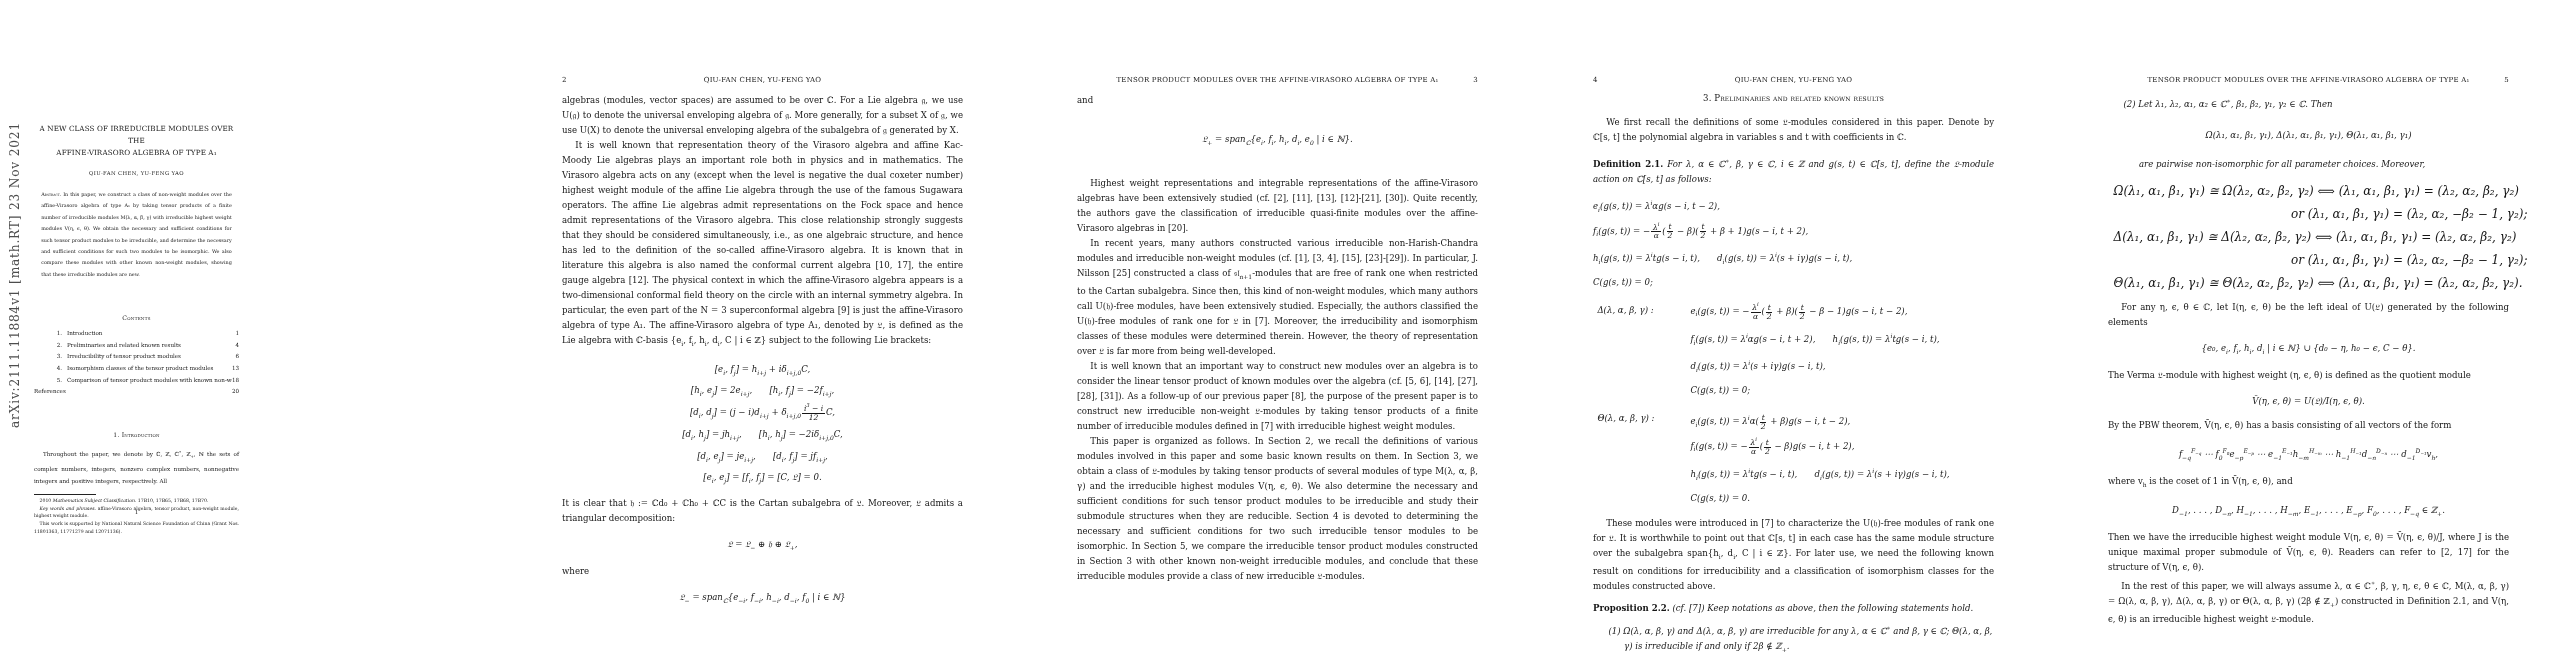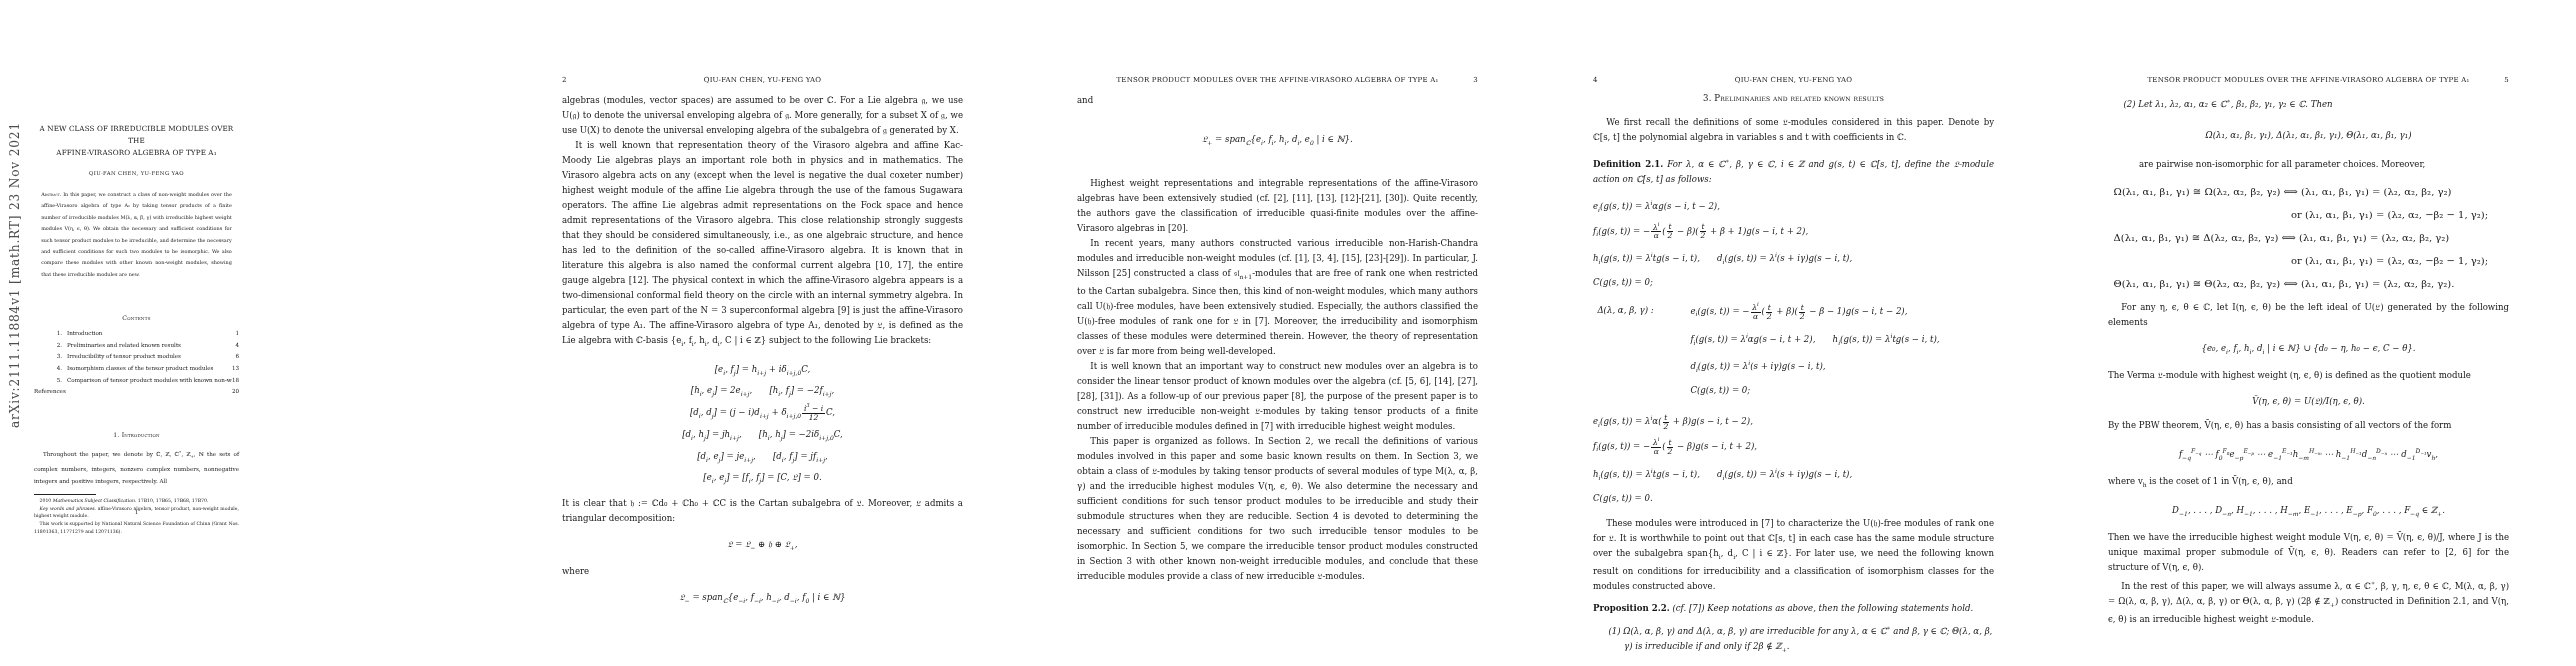--- a/index.html
+++ b/index.html
@@ -52,23 +52,23 @@
   .fr .n{display:block;border-bottom:0.6px solid #161616;padding:0 1.7px}
   .fr .d{display:block}
   sub,sup{font-size:70%}
   .sec{margin:0 0 12.2px;text-align:center;font-variant:small-caps;font-weight:normal;font-size:8.6px;letter-spacing:0.1px}
   .eqgroup{display:flex;margin:7.8px 0 2.2px;font-size:8.6px}
   .eqlabel{flex:0 0 93px;font-style:italic;padding-left:4.4px;line-height:16.7px}
   .eqlines{flex:1;font-style:italic}
   .eql{line-height:16.7px;margin-bottom:3.9px}
   .thmhead{font-weight:bold}
   .item{font-style:italic;padding-left:31px;text-indent:-15.6px;margin-top:3.3px;font-size:8.6px;line-height:15px}
-  .cont-line{padding-left:31px;font-size:8.6px;line-height:15px;margin-top:11px}
+  .cont-line{font-style:italic;padding-left:31px;font-size:8.6px;line-height:15px;margin-top:11px}
   .iso{margin:7.8px 0 3.3px}
-  .isoline{font-size:10px;line-height:23px;white-space:nowrap;padding-left:5.6px}
+  .isoline{font-style:italic;font-size:12px;line-height:23px;white-space:nowrap;padding-left:5.6px}
   .isoline.or{padding-left:183px}
 </style>
 </head>
 <body>
 
 <div class="page" id="p1">
   <div id="wm">arXiv:2111.11884v1  [math.RT]  23 Nov 2021</div>
   <div class="col1">
     <div class="t1">
       <span>A NEW CLASS OF IRREDUCIBLE MODULES OVER THE</span><br>
@@ -184,20 +184,21 @@
       <div class="eqgroup">
         <div class="eqlabel">Δ(λ, α, β, γ) :</div>
         <div class="eqlines">
           <div class="eql">e<sub>i</sub>(g(s, t)) = −<span class="fr"><span class="n">λ<sup>i</sup></span><span class="d">α</span></span>(<span class="fr"><span class="n">t</span><span class="d">2</span></span> + β)(<span class="fr"><span class="n">t</span><span class="d">2</span></span> − β − 1)g(s − i, t − 2),</div>
           <div class="eql">f<sub>i</sub>(g(s, t)) = λ<sup>i</sup>αg(s − i, t + 2),  h<sub>i</sub>(g(s, t)) = λ<sup>i</sup>tg(s − i, t),</div>
           <div class="eql">d<sub>i</sub>(g(s, t)) = λ<sup>i</sup>(s + iγ)g(s − i, t),</div>
           <div class="eql">C(g(s, t)) = 0;</div>
         </div>
       </div>
       <div class="eqgroup">
+        <div class="eqlabel">Θ(λ, α, β, γ) :</div>
         <div class="eqlines">
           <div class="eql">e<sub>i</sub>(g(s, t)) = λ<sup>i</sup>α(<span class="fr"><span class="n">t</span><span class="d">2</span></span> + β)g(s − i, t − 2),</div>
           <div class="eql">f<sub>i</sub>(g(s, t)) = −<span class="fr"><span class="n">λ<sup>i</sup></span><span class="d">α</span></span>(<span class="fr"><span class="n">t</span><span class="d">2</span></span> − β)g(s − i, t + 2),</div>
           <div class="eql">h<sub>i</sub>(g(s, t)) = λ<sup>i</sup>tg(s − i, t),  d<sub>i</sub>(g(s, t)) = λ<sup>i</sup>(s + iγ)g(s − i, t),</div>
           <div class="eql">C(g(s, t)) = 0.</div>
         </div>
       </div>
       <p class="pb ind" style="margin-top:5.6px">These modules were introduced in [7] to characterize the U(𝔥)-free modules of rank one for 𝔏.  It is worthwhile to point out that ℂ[s, t] in each case has the same module structure over the subalgebra span{h<sub>i</sub>, d<sub>i</sub>, C | i ∈ ℤ}.  For later use, we need the following known result on conditions for irreducibility and a classification of isomorphism classes for the modules constructed above.</p>
       <p class="pb" style="margin-top:7.8px"><b class="thmhead">Proposition 2.2.</b> <i>(cf. [7]) Keep notations as above, then the following statements hold.</i></p>
       <p class="item">(1) Ω(λ, α, β, γ) and Δ(λ, α, β, γ) are irreducible for any λ, α ∈ ℂ<sup>∗</sup> and β, γ ∈ ℂ; Θ(λ, α, β, γ) is irreducible if and only if 2β ∉ ℤ<sub>+</sub>.</p>
@@ -223,18 +224,18 @@
         <div class="isoline">Θ(λ₁, α₁, β₁, γ₁) ≅ Θ(λ₂, α₂, β₂, γ₂) ⟺  (λ₁, α₁, β₁, γ₁) = (λ₂, α₂, β₂, γ₂).</div>
       </div>
       <p class="pb ind" style="margin-top:4.4px">For any η, ϵ, θ ∈ ℂ, let I(η, ϵ, θ) be the left ideal of U(𝔏) generated by the following elements</p>
       <div class="eqc">{e₀, e<sub>i</sub>, f<sub>i</sub>, h<sub>i</sub>, d<sub>i</sub> | i ∈ ℕ} ∪ {d₀ − η, h₀ − ϵ, C − θ}.</div>
       <p class="pb">The Verma 𝔏-module with highest weight (η, ϵ, θ) is defined as the quotient module</p>
       <div class="eqc">V̄(η, ϵ, θ) = U(𝔏)/I(η, ϵ, θ).</div>
       <p class="pb">By the PBW theorem, V̄(η, ϵ, θ) has a basis consisting of all vectors of the form</p>
       <div class="eqc">f<sub>−q</sub><sup>F<sub>−q</sub></sup> ⋯ f<sub>0</sub><sup>F<sub>0</sub></sup>e<sub>−p</sub><sup>E<sub>−p</sub></sup> ⋯ e<sub>−1</sub><sup>E<sub>−1</sub></sup>h<sub>−m</sub><sup>H<sub>−m</sub></sup> ⋯ h<sub>−1</sub><sup>H<sub>−1</sub></sup>d<sub>−n</sub><sup>D<sub>−n</sub></sup> ⋯ d<sub>−1</sub><sup>D<sub>−1</sub></sup>v<sub>h</sub>,</div>
       <p class="pb">where v<sub>h</sub> is the coset of 1 in V̄(η, ϵ, θ), and</p>
       <div class="eqc">D<sub>−1</sub>, . . . , D<sub>−n</sub>, H<sub>−1</sub>, . . . , H<sub>−m</sub>, E<sub>−1</sub>, . . . , E<sub>−p</sub>, F<sub>0</sub>, . . . , F<sub>−q</sub> ∈ ℤ<sub>+</sub>.</div>
-      <p class="pb" style="margin-top:3.3px">Then we have the irreducible highest weight module V(η, ϵ, θ) = V̄(η, ϵ, θ)/J, where J is the unique maximal proper submodule of V̄(η, ϵ, θ).  Readers can refer to [2, 6] for the structure of V(η, ϵ, θ).</p>
+      <p class="pb" style="margin-top:3.3px">Then we have the irreducible highest weight module V(η, ϵ, θ) = V̄(η, ϵ, θ)/J, where J is the unique maximal proper submodule of V̄(η, ϵ, θ).  Readers can refer to [2, 17] for the structure of V(η, ϵ, θ).</p>
       <p class="pb ind">In the rest of this paper, we will always assume λ, α ∈ ℂ<sup>∗</sup>, β, γ, η, ϵ, θ ∈ ℂ, M(λ, α, β, γ) = Ω(λ, α, β, γ), Δ(λ, α, β, γ) or Θ(λ, α, β, γ) (2β ∉ ℤ<sub>+</sub>) constructed in Definition 2.1, and V(η, ϵ, θ) is an irreducible highest weight 𝔏-module.</p>
     </div>
   </div>
 </div>
 
 
 </body></html>

